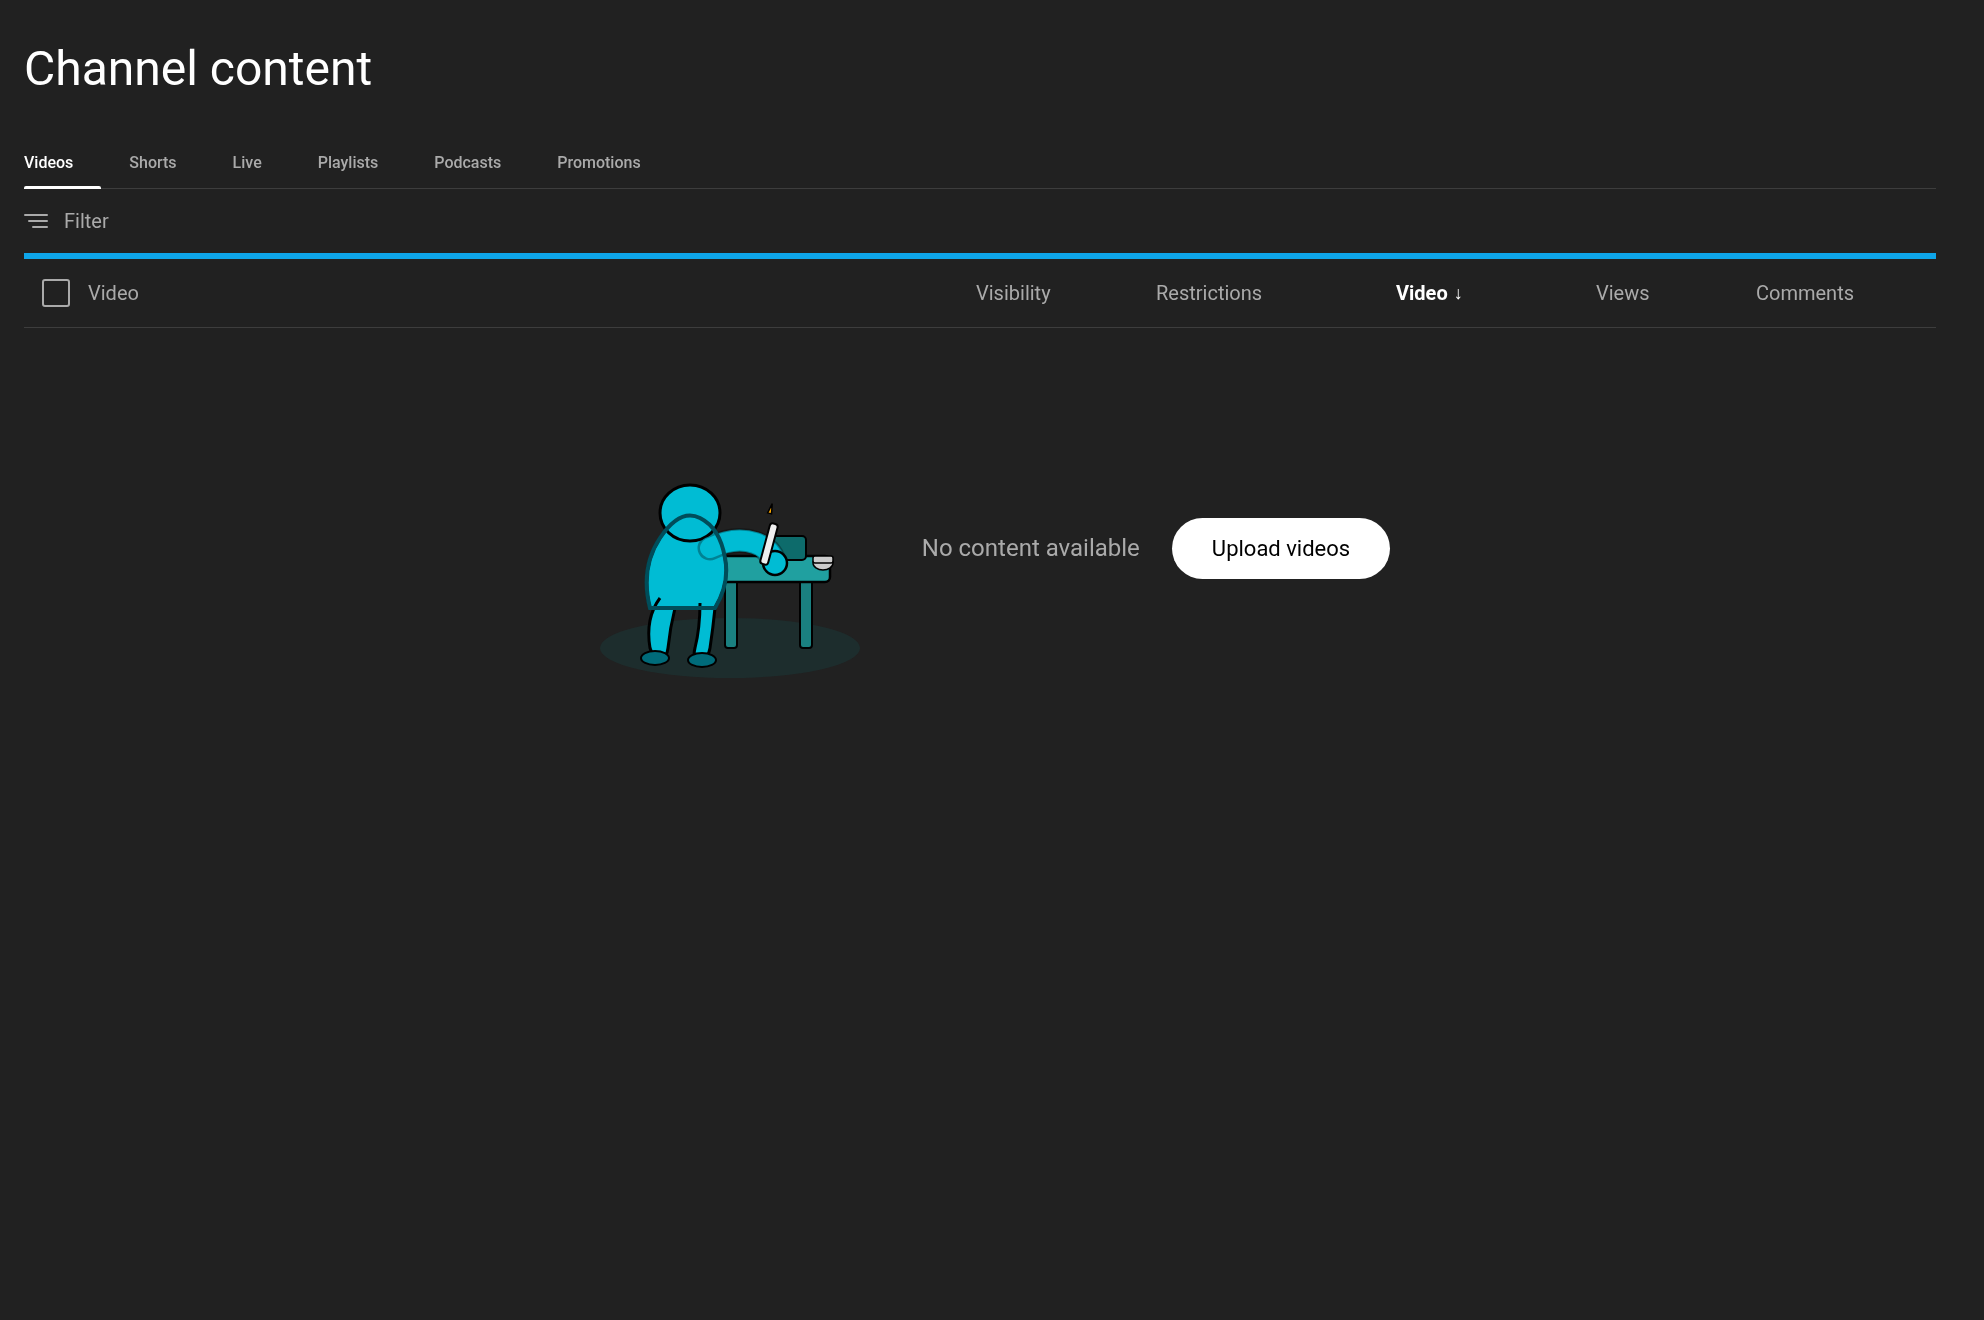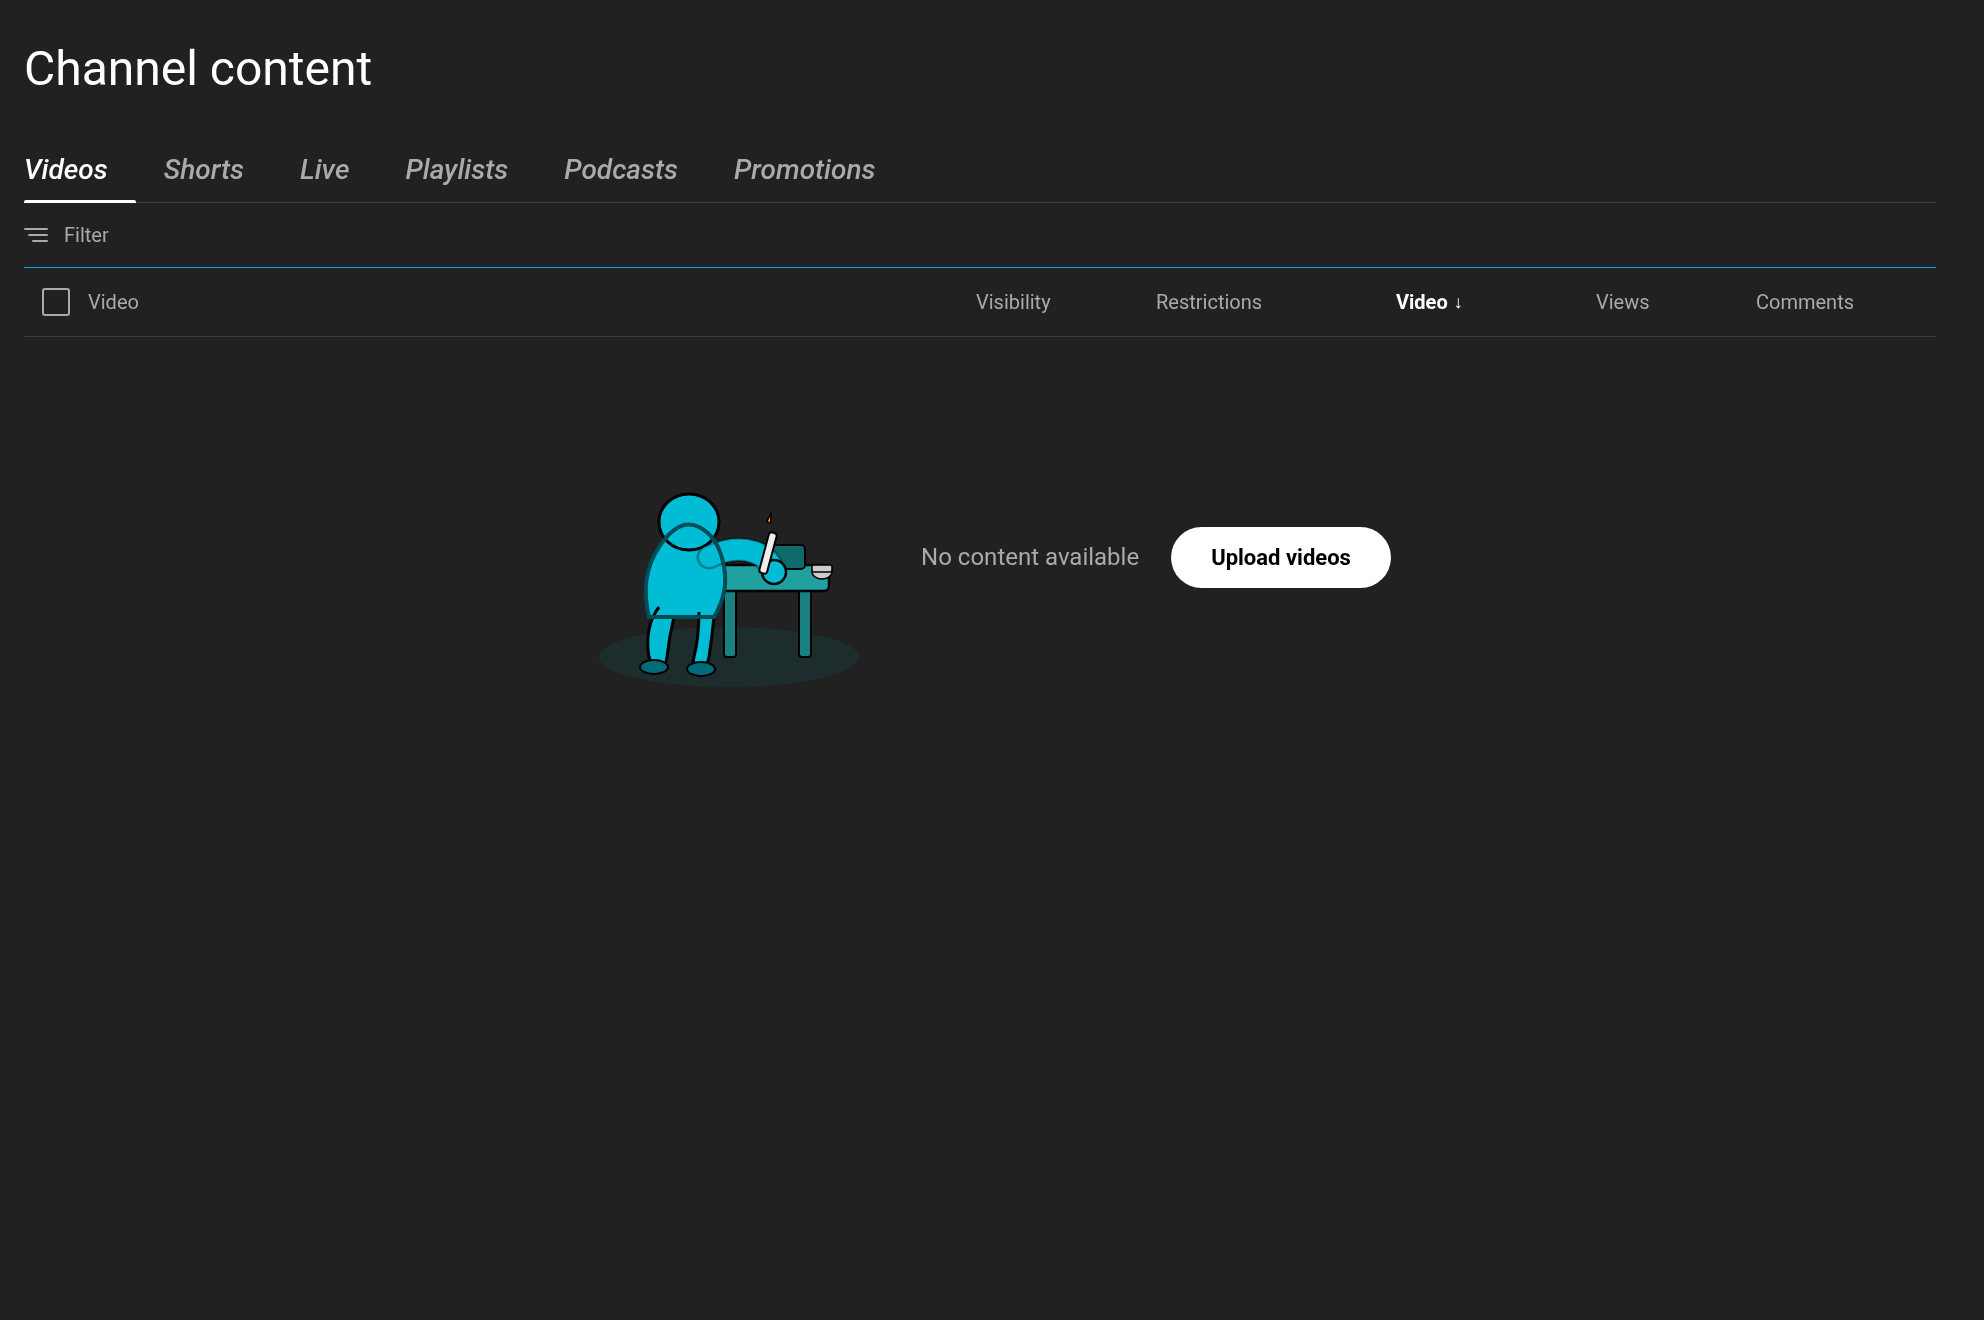--- a/index.html
+++ b/index.html
@@ -27,27 +27,26 @@
     .tabs-row {
       display: flex;
       align-items: center;
       gap: 0;
       border-bottom: 1px solid #3d3d3d;
       margin-bottom: 0;
     }
 
     .tab-item {
       padding: 16px 28px;
-      font-size: 28px;
+      font-size: 16px;
       color: #aaaaaa;
       cursor: pointer;
       position: relative;
       white-space: nowrap;
       font-weight: 500;
-      font-style: italic;
     }
 
     .tab-item.active {
       color: #ffffff;
     }
 
     .tab-item.active::after {
       content: '';
       position: absolute;
       bottom: -1px;
@@ -59,21 +58,21 @@
     }
 
     .tab-item:first-child {
       padding-left: 0;
     }
 
     .filter-row {
       display: flex;
       align-items: center;
       padding: 20px 0;
-      border-bottom: 1px solid #0ea5e9;
+      border-bottom: 6px solid #0ea5e9;
       gap: 16px;
     }
 
     .filter-icon {
       display: flex;
       flex-direction: column;
       gap: 4px;
       cursor: pointer;
     }
 
@@ -191,21 +190,21 @@
       font-weight: 400;
     }
 
     .upload-button {
       background: #ffffff;
       color: #000000;
       border: none;
       border-radius: 50px;
       padding: 18px 40px;
       font-size: 22px;
-      font-weight: 700;
+      font-weight: 400;
       cursor: pointer;
       font-family: inherit;
     }
   </style>
 </head>
 <body>
 
 <div class="page-container">
 
   <h1 class="page-title">Channel content</h1>

